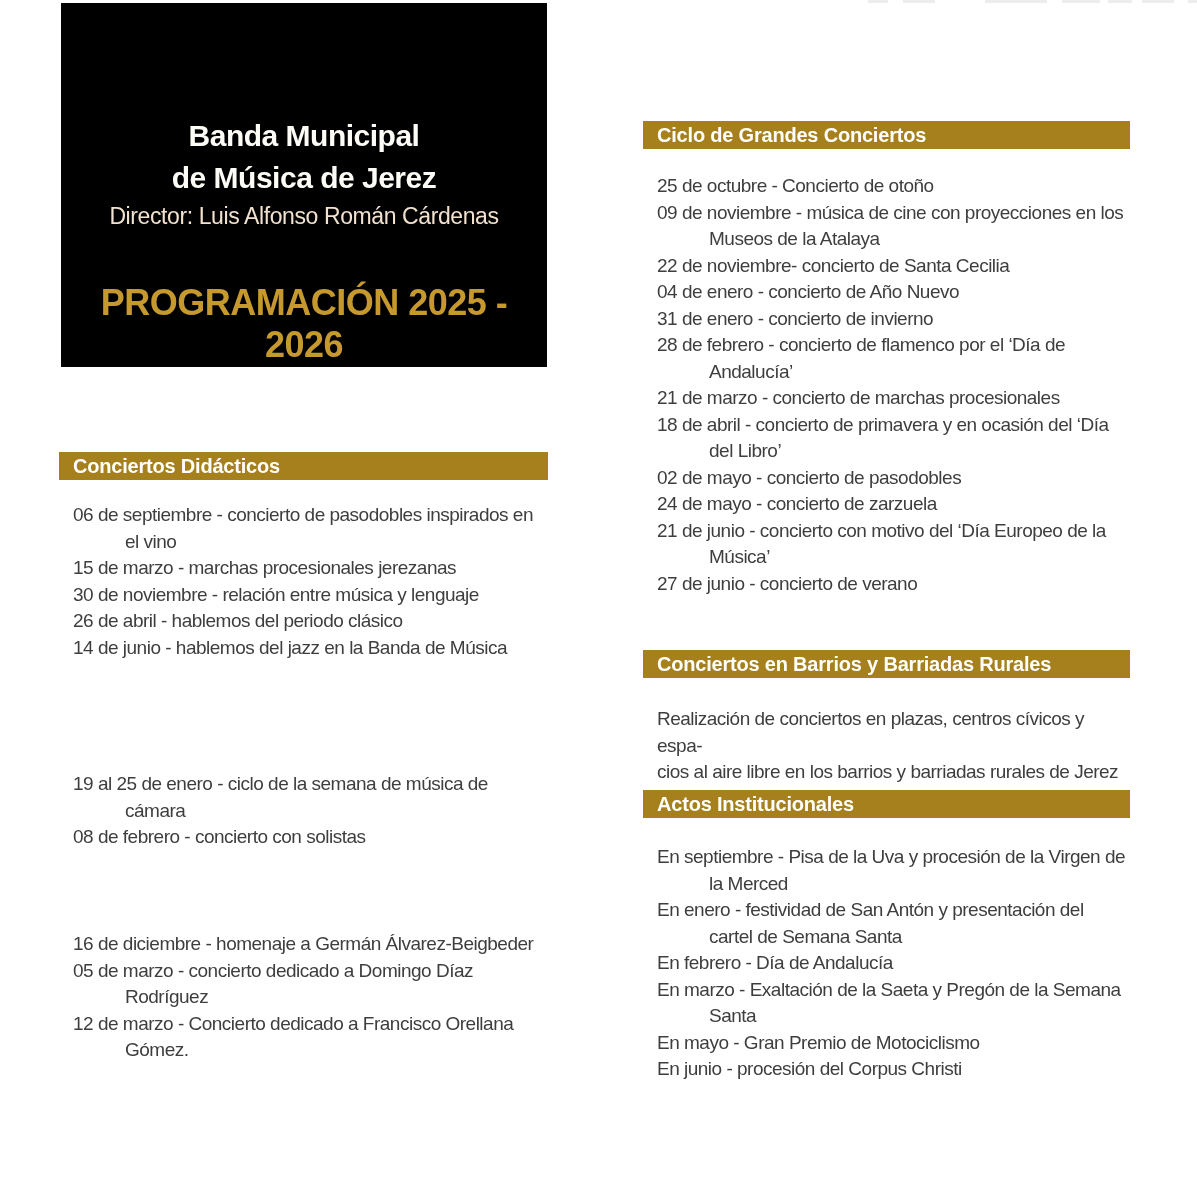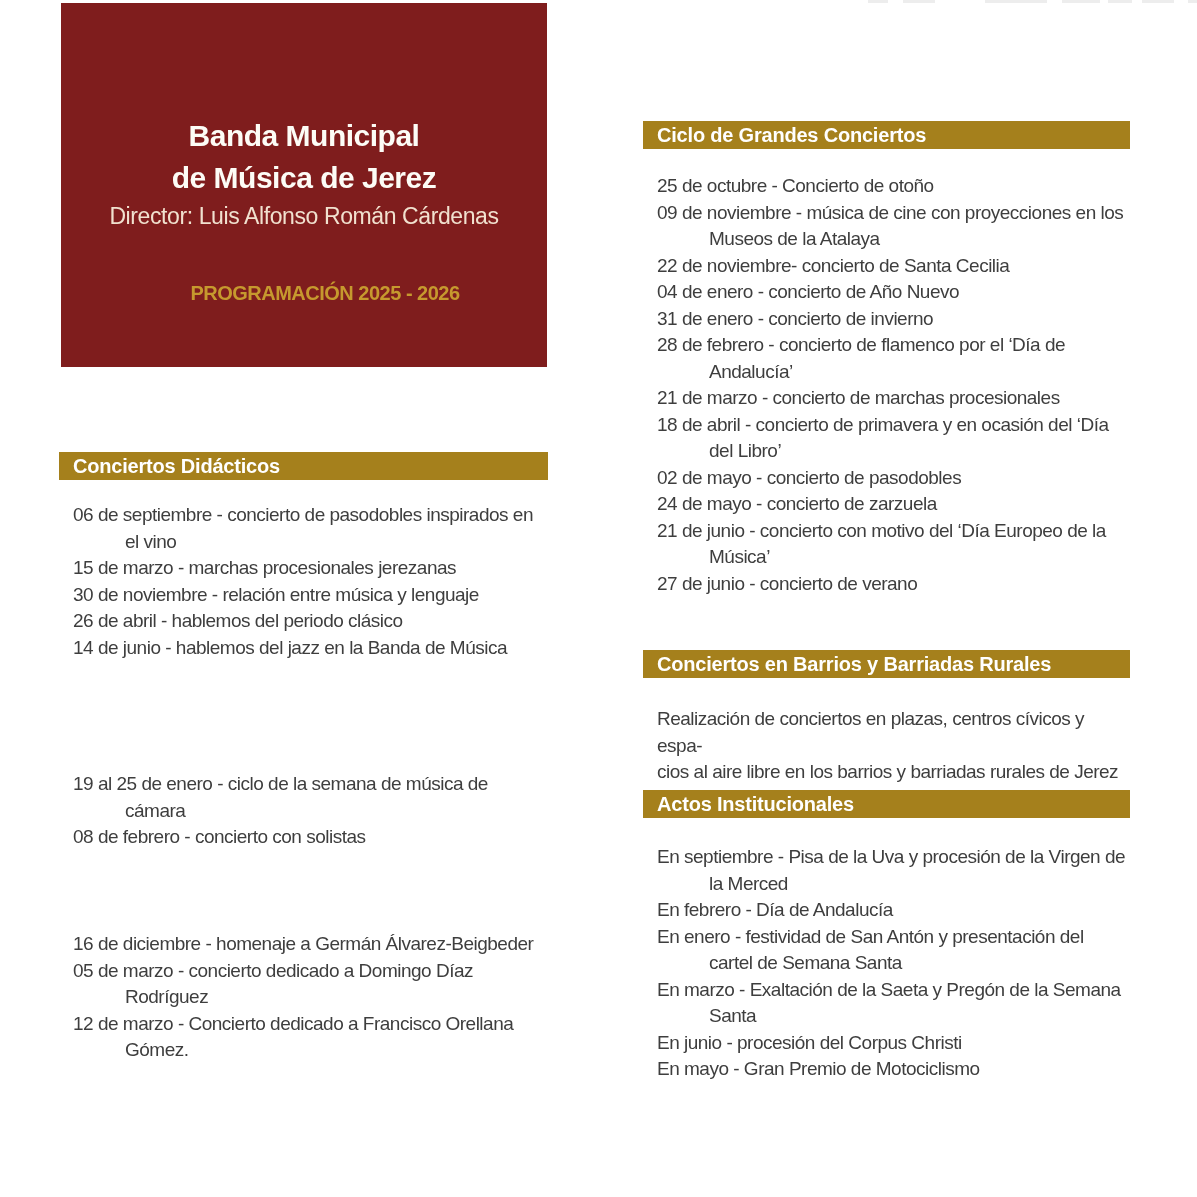--- a/index.html
+++ b/index.html
@@ -21,21 +21,21 @@
   .top-artifact i {
     position: absolute; top: 0; height: 3px;
     background: #ededed; display: block;
   }
 
   
   .cover {
     position: absolute;
     left: 61px; top: 3px;
     width: 486px; height: 364px;
-    background: #7f1d1d;
+    background: #000000;
   }
   .cover .line { position: absolute; left: 0; width: 100%; text-align: center; }
   .cover-title {
     color: #fdfcf6;
     font-weight: bold;
     font-size: 30px;
     line-height: 42px;
     letter-spacing: -0.5px;
   }
   .cover-title.t1 { top: 112px; }
@@ -44,23 +44,22 @@
     top: 198px;
     color: #f1e1cf;
     font-size: 23px;
     line-height: 30px;
     letter-spacing: -0.4px;
   }
   .cover-season {
     top: 279px;
     color: #c6992e;
     font-weight: bold;
-    font-size: 20px;
+    font-size: 36px;
     letter-spacing: -0.5px;
-    margin-left: 21px;
   }
 
   
   .bar {
     position: absolute;
     height: 28px;
     background: #a5801c;
     color: #ffffff;
     font-weight: bold;
     font-size: 20px;
@@ -171,22 +170,22 @@
   </div>
   <div class="para list-right" style="top:706px">Realización de conciertos en plazas, centros cívicos y espa-
 cios al aire libre en los barrios y barriadas rurales de Jerez</div>
 
   <div class="bar bar-right" style="top:790px">
     <span>Actos Institucionales</span>
   </div>
   <div class="list list-right" style="top:844px">
     <div class="item">En septiembre - Pisa de la Uva y procesión de la Virgen de
 la Merced</div>
-    <div class="item">En febrero - Día de Andalucía</div>
     <div class="item">En enero - festividad de San Antón y presentación del
 cartel de Semana Santa</div>
+    <div class="item">En febrero - Día de Andalucía</div>
     <div class="item">En marzo - Exaltación de la Saeta y Pregón de la Semana
 Santa</div>
+    <div class="item">En mayo - Gran Premio de Motociclismo</div>
     <div class="item">En junio - procesión del Corpus Christi</div>
-    <div class="item">En mayo - Gran Premio de Motociclismo</div>
   </div>
 
 </div>
 
 </body></html>

